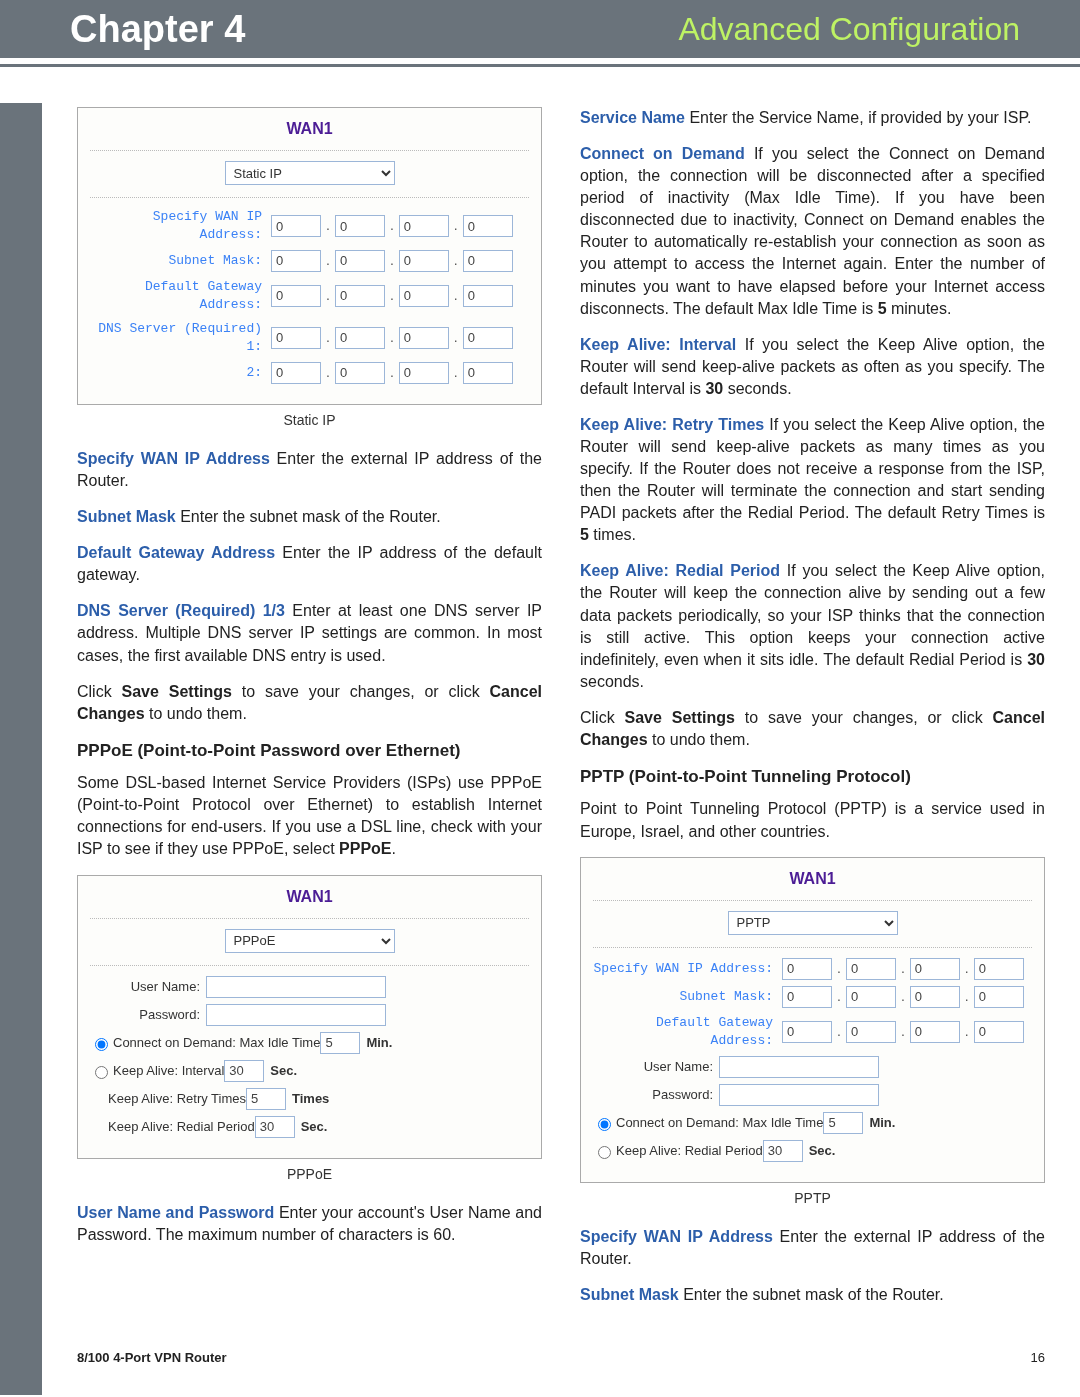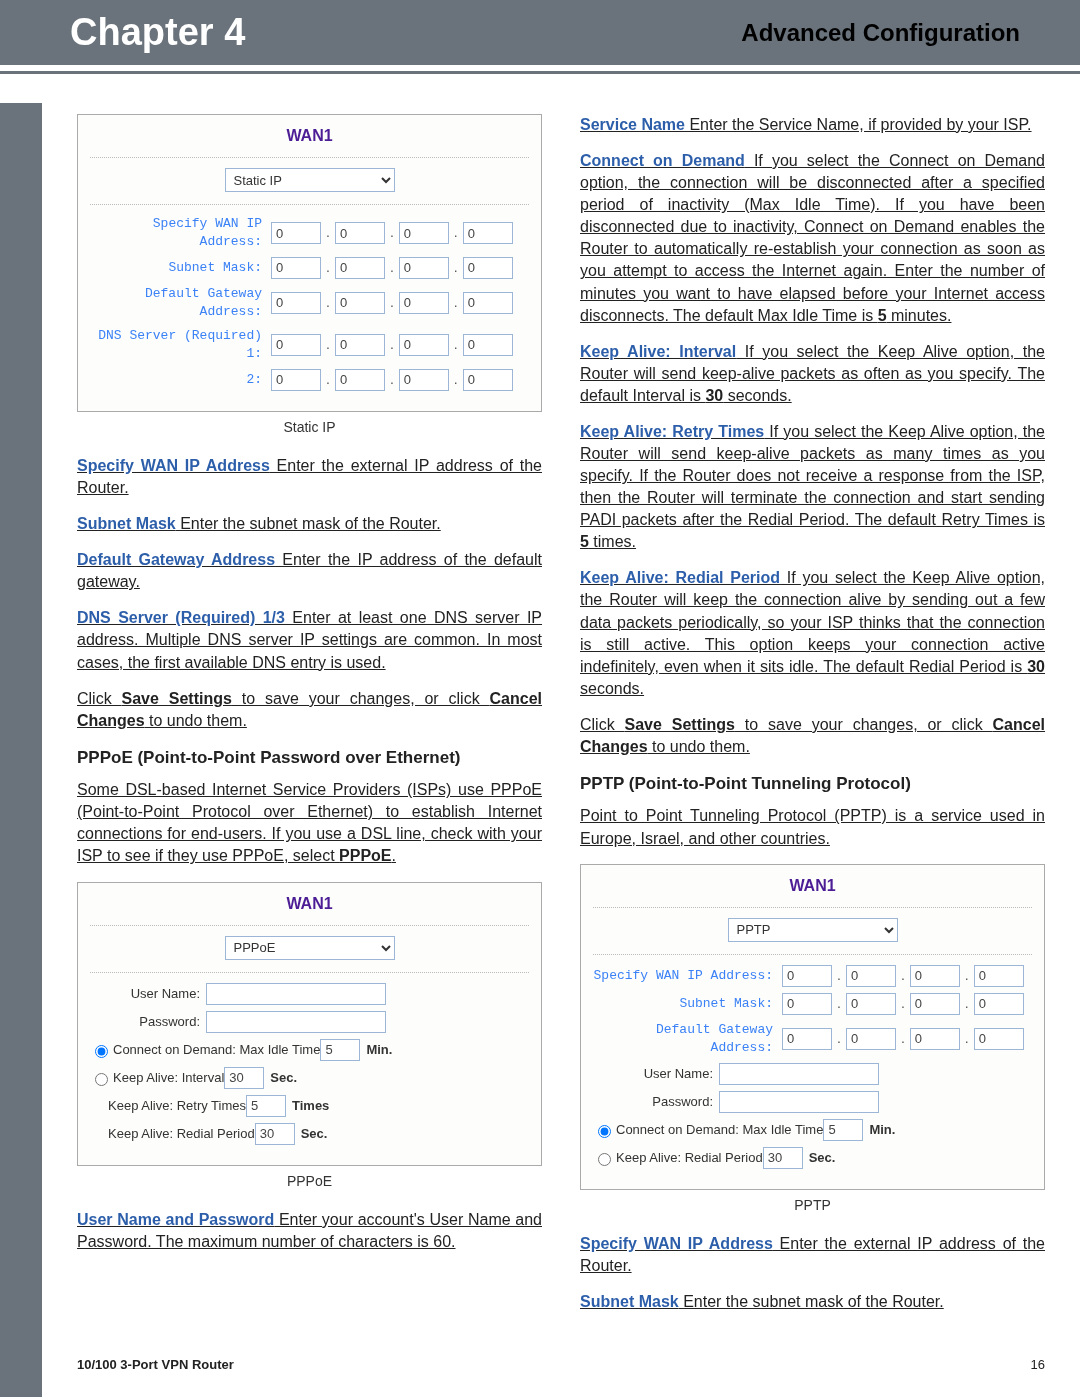--- a/index.html
+++ b/index.html
@@ -1,25 +1,25 @@
 <!DOCTYPE html>
 <html><head>
 <meta charset="utf-8">
 <style>
   body { margin:0; font-family: "Myriad Pro", "Segoe UI", sans-serif; color:#222; background:#fff; }
   .page { width:1080px; margin:0 auto; position:relative; }
-  .banner { background:#6a737b; height:65px; display:flex; align-items:center; justify-content:space-between; padding:0 60px 0 70px; }
+  .banner { background:#6a737b; height:58px; display:flex; align-items:center; justify-content:space-between; padding:0 60px 0 70px; }
   .banner .chap { color:#fff; font-size:38px; font-weight:bold; }
-  .banner .sect { color:#000000; font-size:24px; font-weight:bold; }
+  .banner .sect { color:#bef264; font-size:32px; font-weight:normal; }
   .rule { height:3px; background:#6a737b; margin-top:6px; }
   .sidebar { position:absolute; left:0; top:103px; width:42px; bottom:0; background:#6a737b; }
   .content { margin-left:42px; padding:40px 35px 30px 35px; overflow:auto; }
   .cols { display:flex; gap:38px; }
   .col { flex:1; font-size:16px; line-height:1.38; }
-  p { margin:0 0 14px 0; text-align:justify;text-decoration:underline; }
+  p { margin:0 0 14px 0; text-align:justify; }
   .blue { color:#2c5eaa; font-weight:bold; }
   .heading { font-weight:bold; font-size:17px; margin:14px 0 10px 0; }
   .caption { text-align:center; font-size:14px; color:#333; margin:6px 0 18px 0; }
   .sshot { border:1px solid #aaa; background:#fdfdfb; padding:10px 12px 14px 12px; font-family: Tahoma, sans-serif; font-size:14px; color:#333; }
   .sshot .title { color:#4c1d95; font-weight:bold; text-align:center; margin-bottom:10px; font-size:16px; }
   .sshot hr { border:none; border-top:1px dotted #bbb; margin:6px 0 10px 0; }
   .sel { display:flex; justify-content:center; margin-bottom:12px; }
   select { width:170px; height:24px; border:1px solid #9cb6d8; background:#fff; font-size:13px; padding-left:4px; color:#333; }
   .row { display:flex; align-items:center; margin:6px 0; }
   .iprow { justify-content:flex-start; gap:3px; }
@@ -241,17 +241,17 @@
             </div>
         </div>
         <div class="caption">PPTP</div>
 
         <p><span class="blue">Specify WAN IP Address</span><span>  Enter the external IP address of the Router.</span></p>
         <p><span class="blue">Subnet Mask</span><span>  Enter the subnet mask of the Router.</span></p>
       </div>
     </div>
 
     <div class="foot">
-      <span class="l">10/100 3-Port VPN Router</span>
+      <span class="l">8/100 4-Port VPN Router</span>
       <span>16</span>
     </div>
   </div>
 </div>
 
 </body></html>

